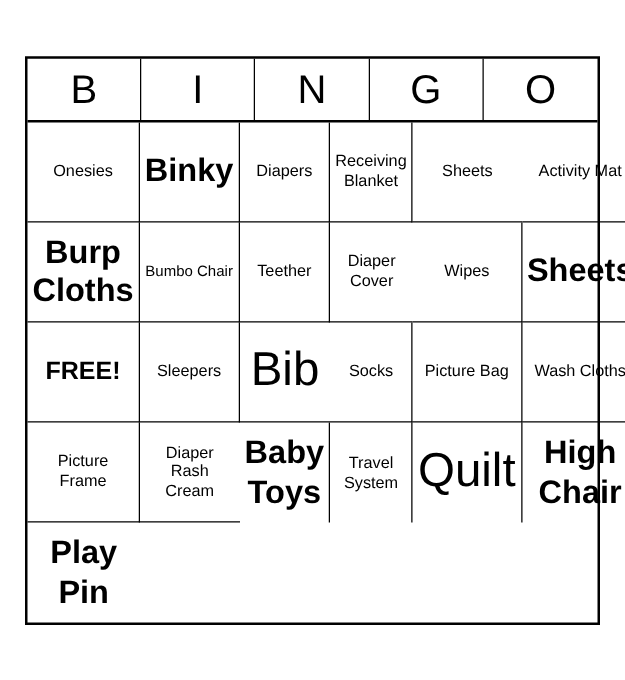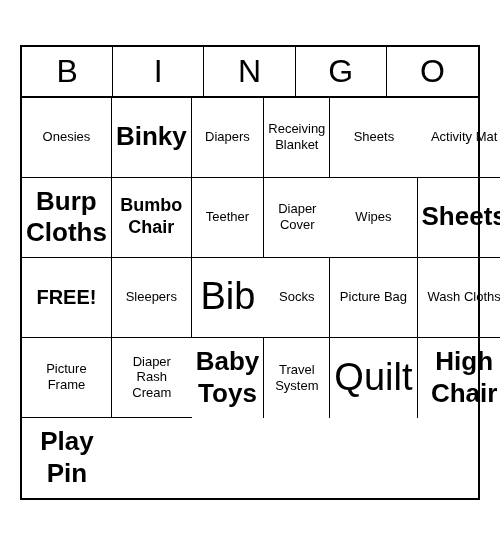--- a/index.html
+++ b/index.html
@@ -55,22 +55,22 @@
     }
     .bingo-cell.large-text {
       font-size: 26px;
       font-weight: bold;
     }
     .bingo-cell.xl-text {
       font-size: 38px;
       font-weight: normal;
     }
     .bingo-cell.medium-text {
-      font-size: 18px;
-      font-weight: bold;
+      font-size: 12px;
+      font-weight: normal;
     }
     .bingo-cell.free {
       font-size: 20px;
       font-weight: bold;
       text-align: center;
     }
   </style>
 </head>
 <body>
 

